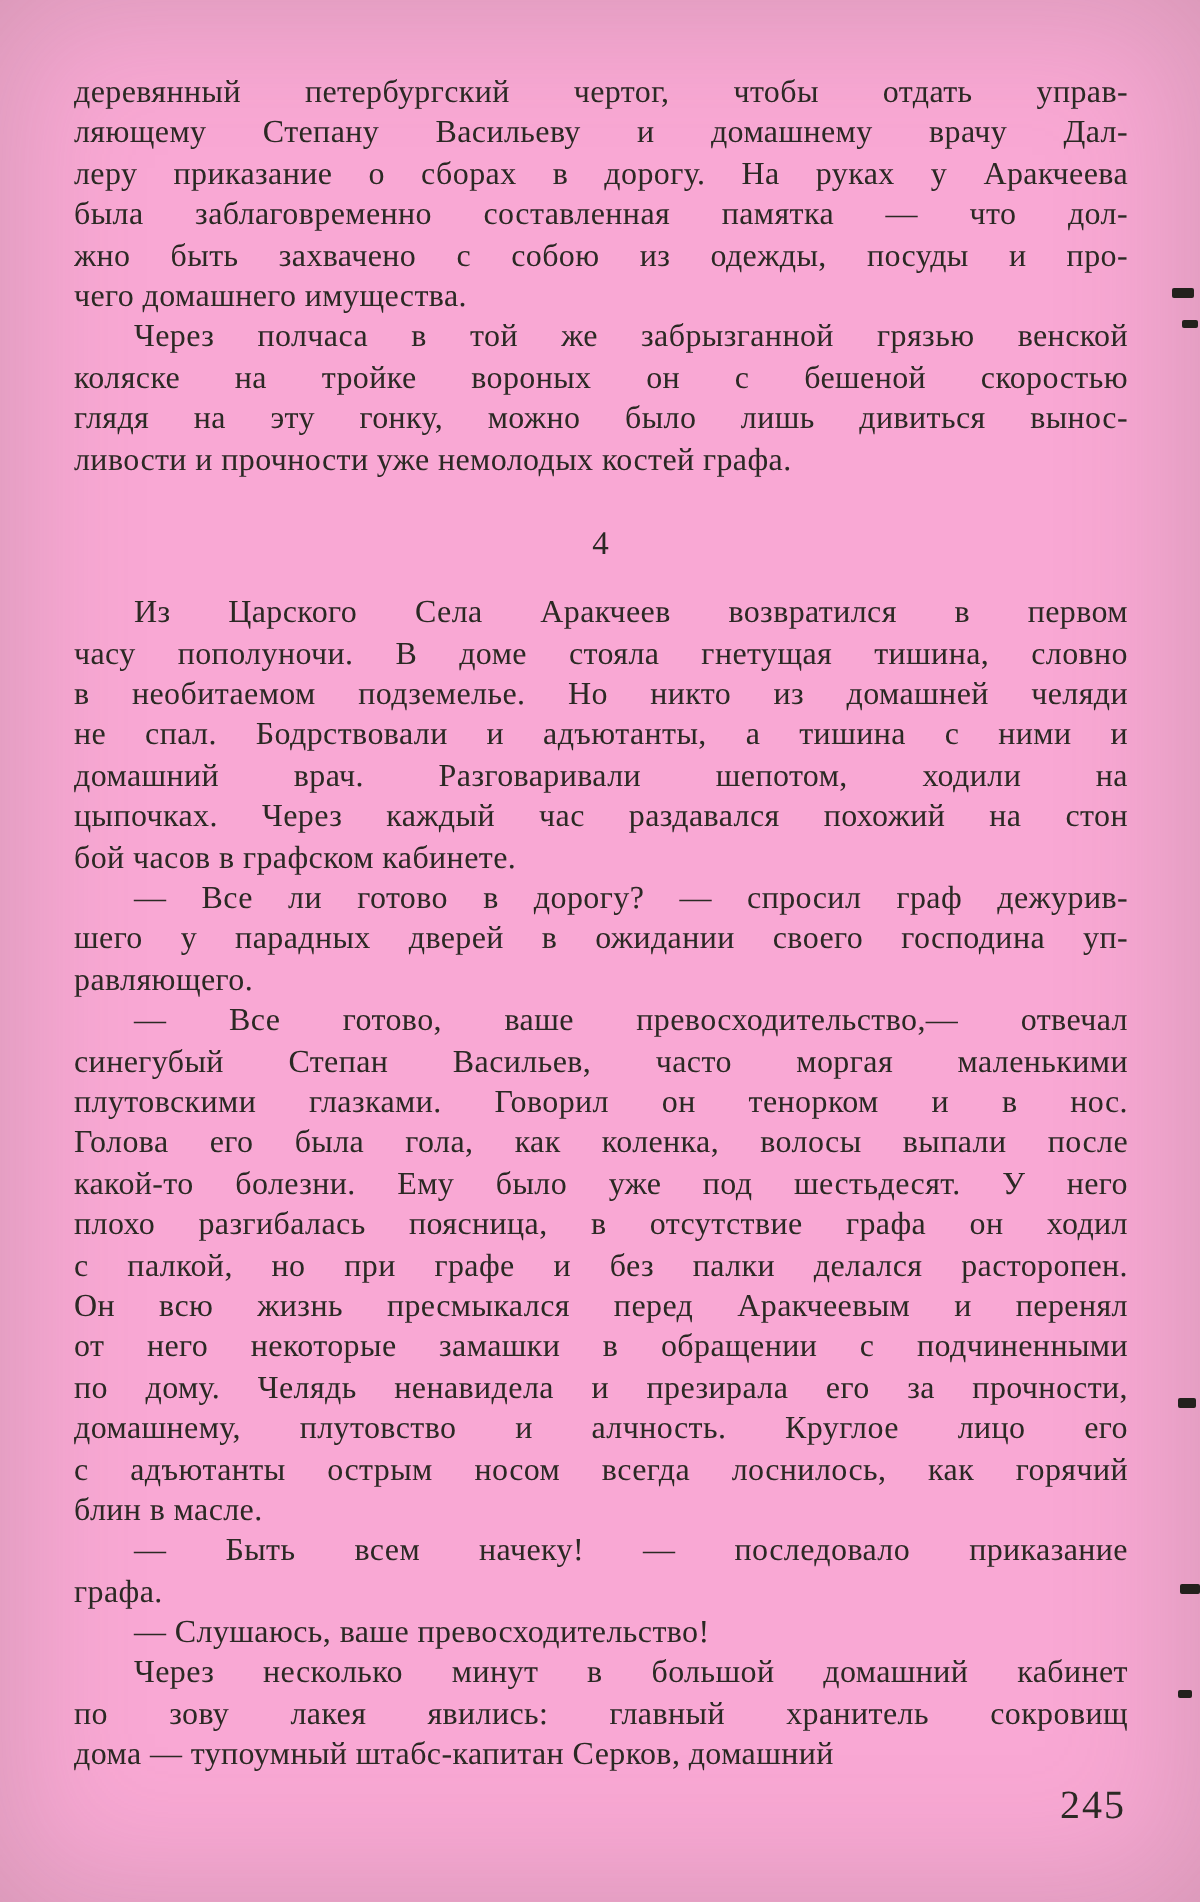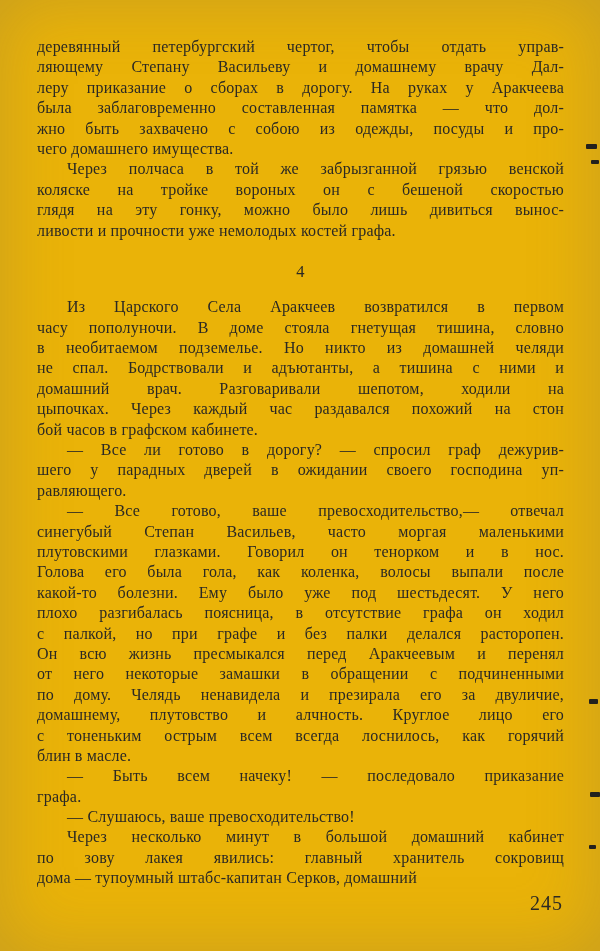--- a/index.html
+++ b/index.html
@@ -5,21 +5,21 @@
   html, body {
     margin: 0;
     padding: 0;
     background: #9a958c;
   }
   .page {
     position: relative;
     width: 600px;
     height: 951px;
     margin: 0 auto;
-    background: #eab308;
+    background: #f9a8d4;
     box-shadow: inset 0 0 70px rgba(110, 104, 92, 0.28);
     font-family: "Liberation Serif", "DejaVu Serif", serif;
     color: #2b2924;
     overflow: hidden;
   }
   .text-block {
     position: absolute;
     left: 37px;
     top: 37px;
     width: 527px;
@@ -106,23 +106,23 @@
       <div class="paragraph">
         <div class="line indent">— Все готово, ваше превосходительство,— отвечал</div>
         <div class="line">синегубый Степан Васильев, часто моргая маленькими</div>
         <div class="line">плутовскими глазками. Говорил он тенорком и в нос.</div>
         <div class="line">Голова его была гола, как коленка, волосы выпали после</div>
         <div class="line">какой-то болезни. Ему было уже под шестьдесят. У него</div>
         <div class="line">плохо разгибалась поясница, в отсутствие графа он ходил</div>
         <div class="line">с палкой, но при графе и без палки делался расторопен.</div>
         <div class="line">Он всю жизнь пресмыкался перед Аракчеевым и перенял</div>
         <div class="line">от него некоторые замашки в обращении с подчиненными</div>
-        <div class="line">по дому. Челядь ненавидела и презирала его за двуличие,</div>
+        <div class="line">по дому. Челядь ненавидела и презирала его за прочности,</div>
         <div class="line">домашнему, плутовство и алчность. Круглое лицо его</div>
-        <div class="line">с тоненьким острым всем всегда лоснилось, как горячий</div>
+        <div class="line">с адъютанты острым носом всегда лоснилось, как горячий</div>
         <div class="line last">блин в масле.</div>
       </div>
       <div class="paragraph">
         <div class="line indent">— Быть всем начеку! — последовало приказание</div>
         <div class="line last">графа.</div>
       </div>
       <div class="paragraph">
         <div class="line last indent">— Слушаюсь, ваше превосходительство!</div>
       </div>
       <div class="paragraph">

